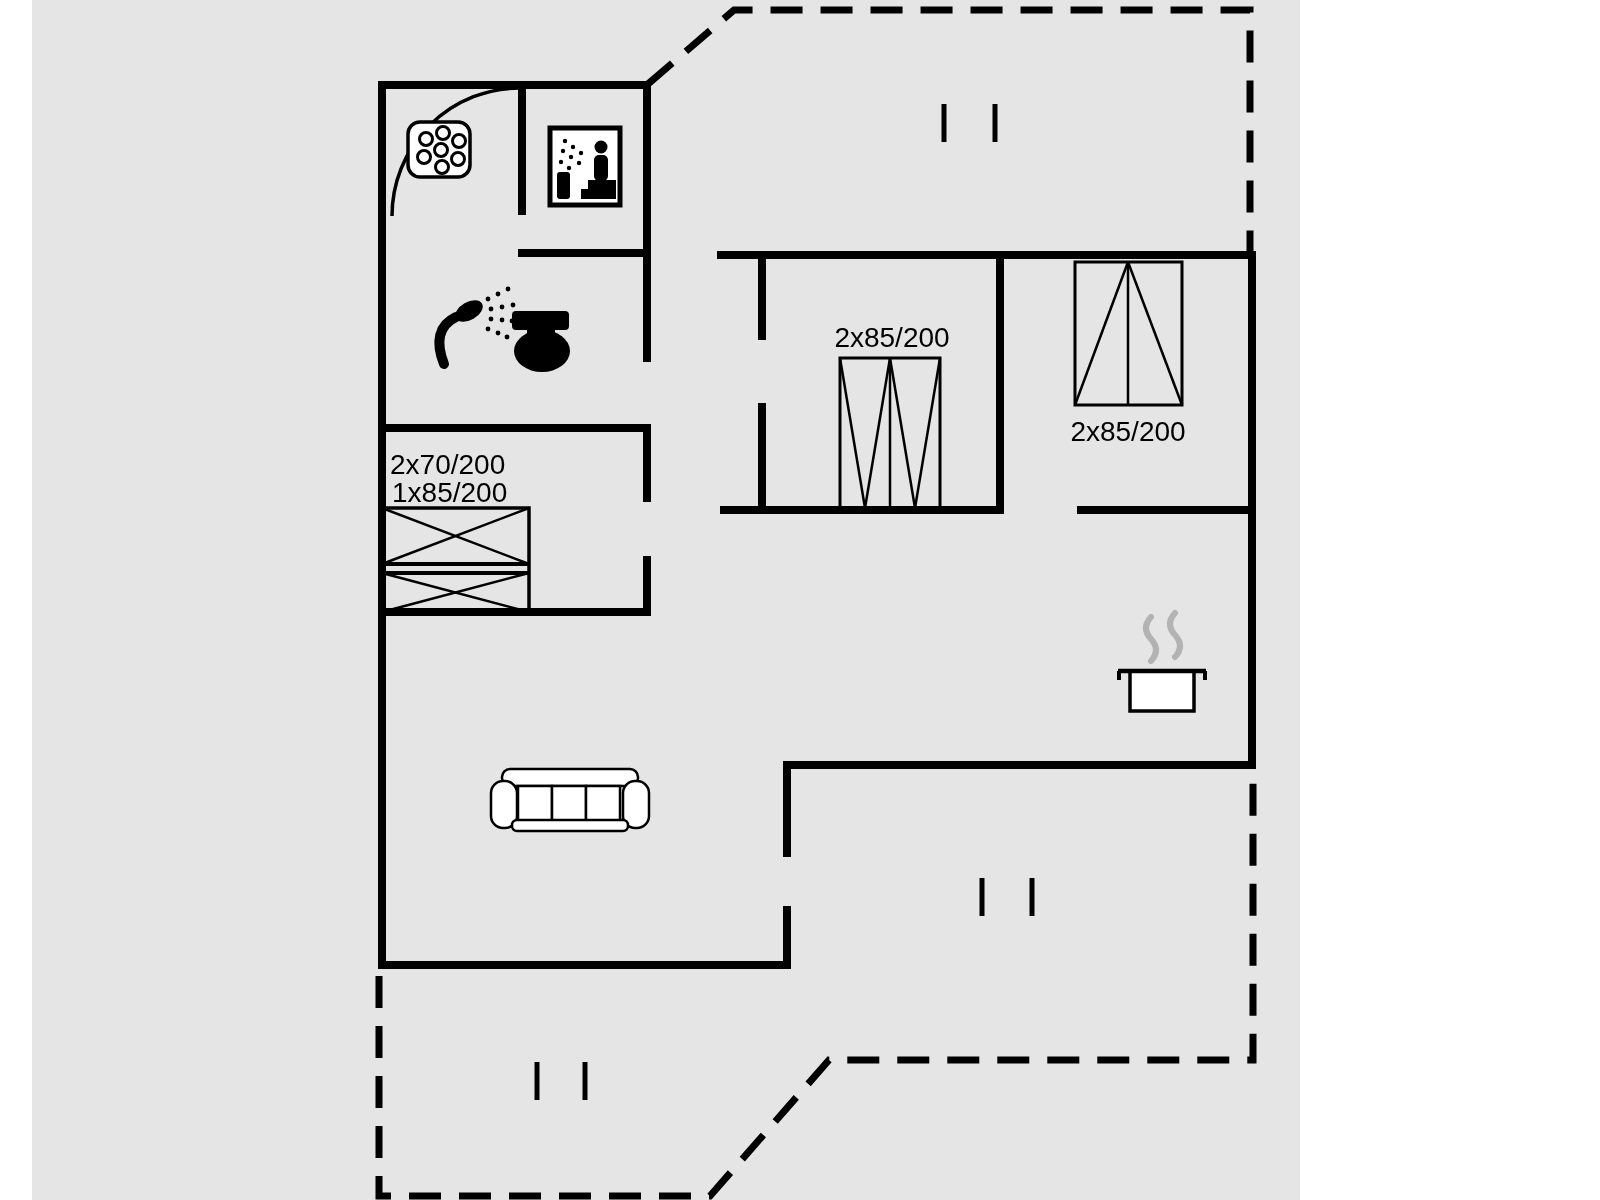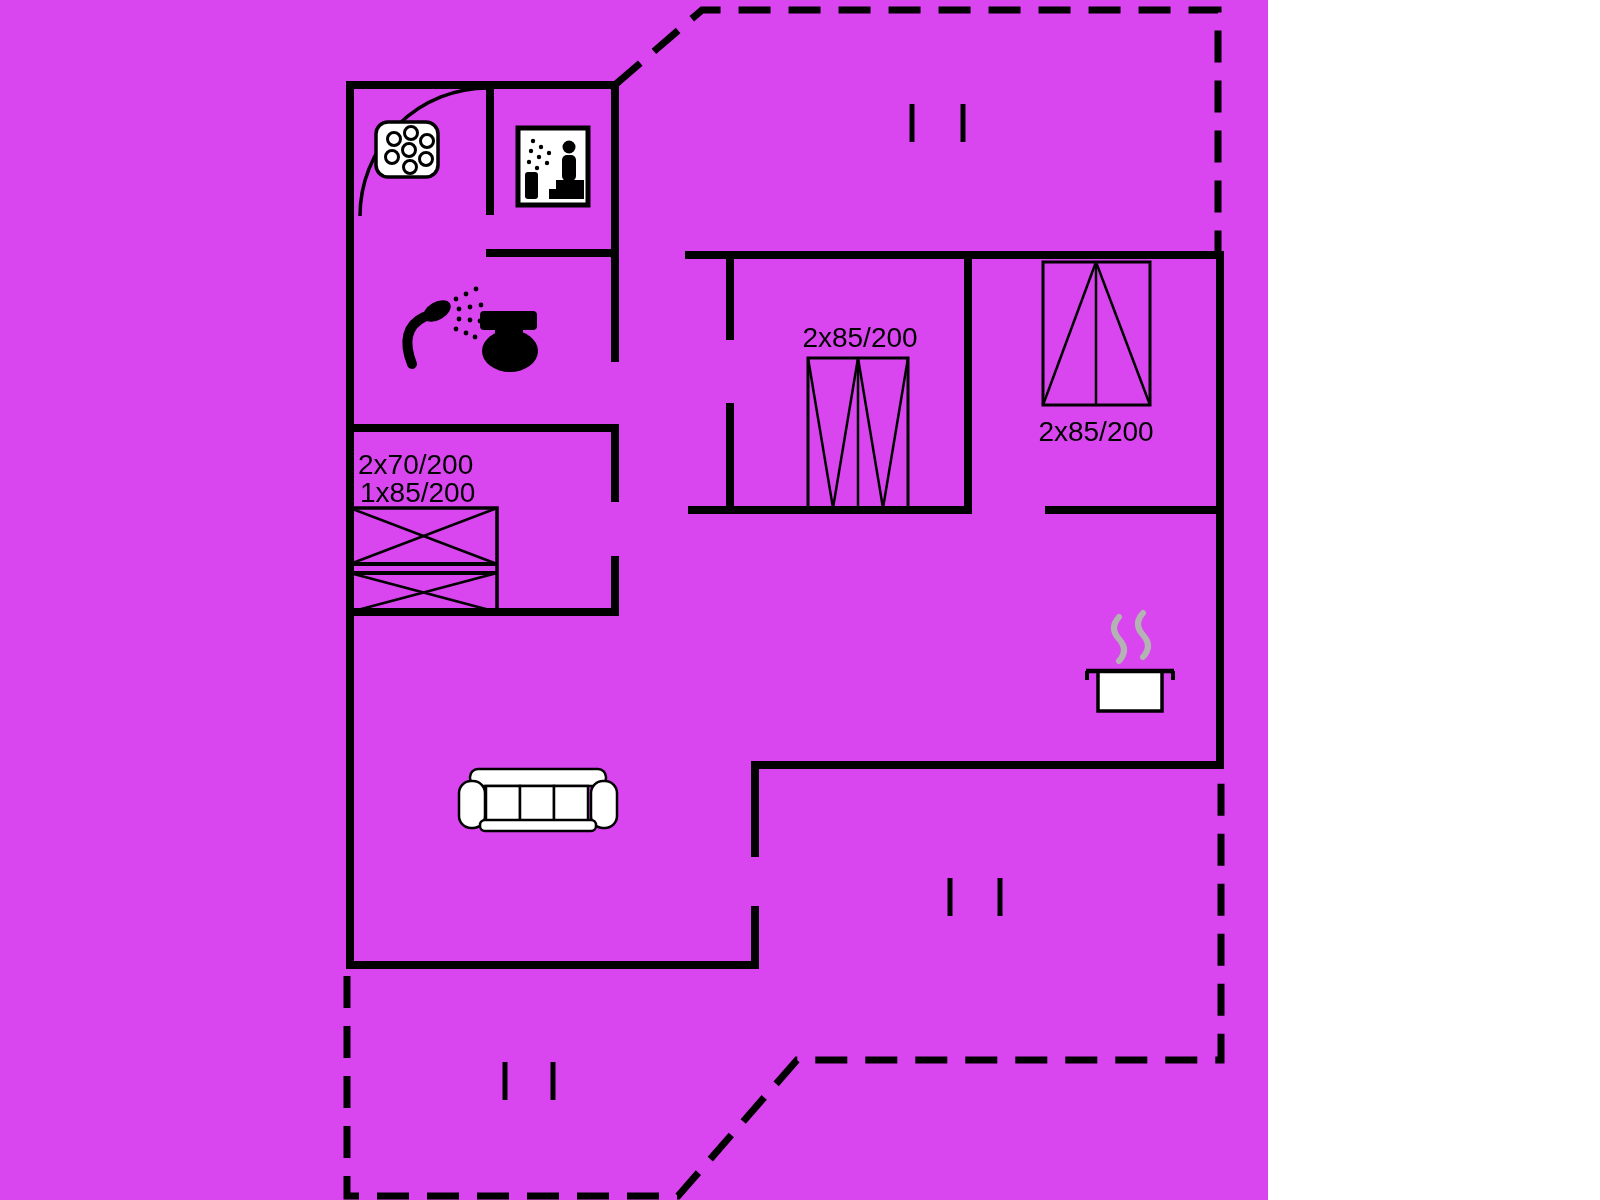--- a/index.html
+++ b/index.html
@@ -1,16 +1,16 @@
 <!DOCTYPE html>
 <html><head>
 <meta charset="utf-8">
 <style>
   html,body{margin:0;padding:0;background:#ffffff;}
-  .page{width:1268px;height:1200px;position:relative;background:#d946ef;overflow:hidden;}
+  .page{width:1268px;height:1200px;position:relative;background:#e5e5e5;overflow:hidden;margin-left:32px;}
   svg{display:block;}
   .wall{stroke:#000;stroke-width:8;fill:none;}
   .dash{fill:none;stroke:#000;stroke-width:7;stroke-dasharray:32 18;}
   .sym{stroke:#000;stroke-width:3;fill:#ffffff;}
   .symline{stroke:#000;stroke-width:2.5;fill:none;}
   .tick{stroke:#000;stroke-width:5;}
   .arc{stroke:#000;stroke-width:3.5;fill:none;}
   .blk{fill:#000;stroke:none;}
   .steam{fill:none;stroke:#b3b3b3;stroke-width:6;stroke-linecap:round;}
   text.lbl{font-family:"Liberation Sans","DejaVu Sans",sans-serif;font-size:28px;fill:#000;}

